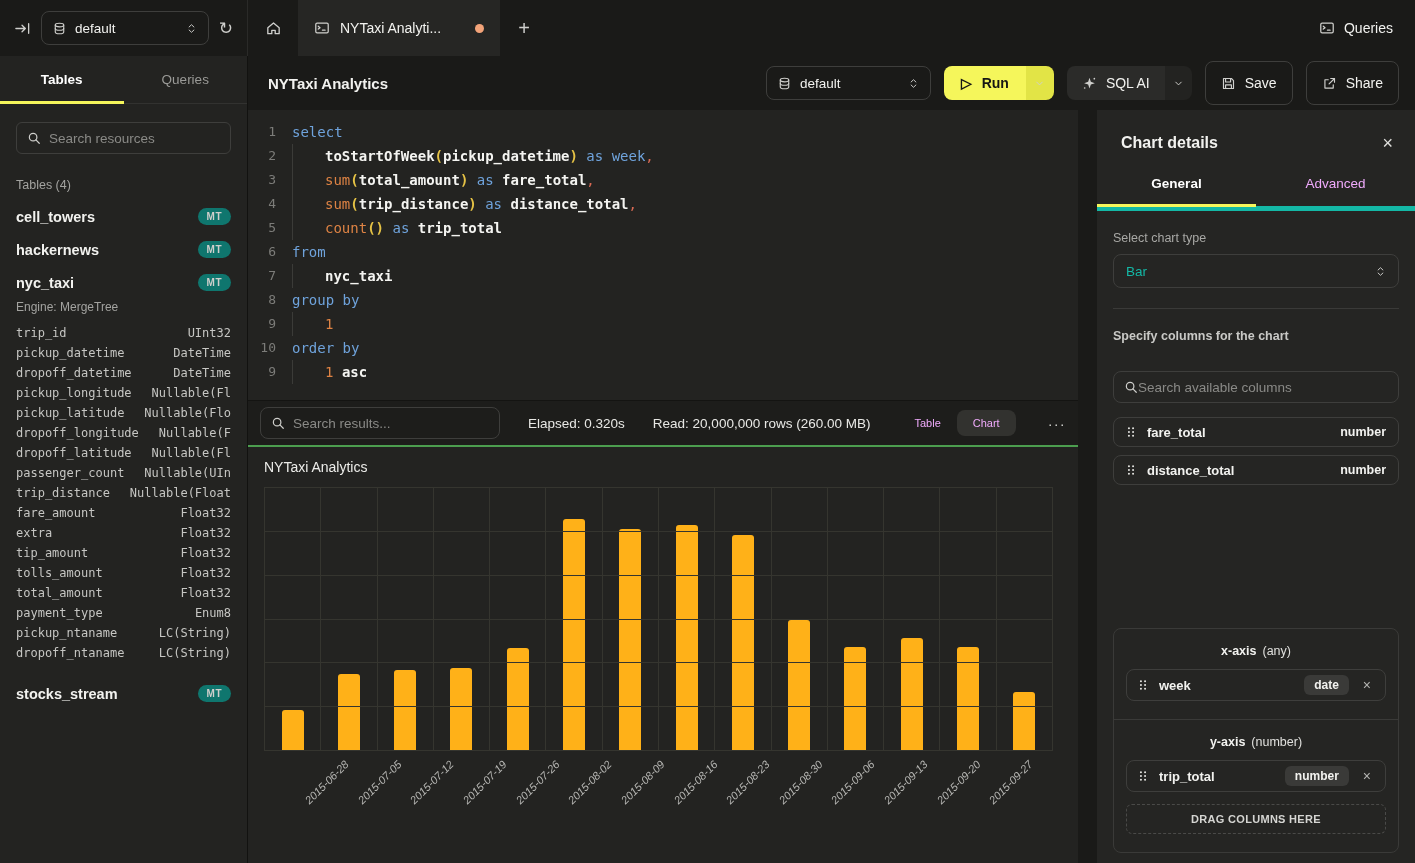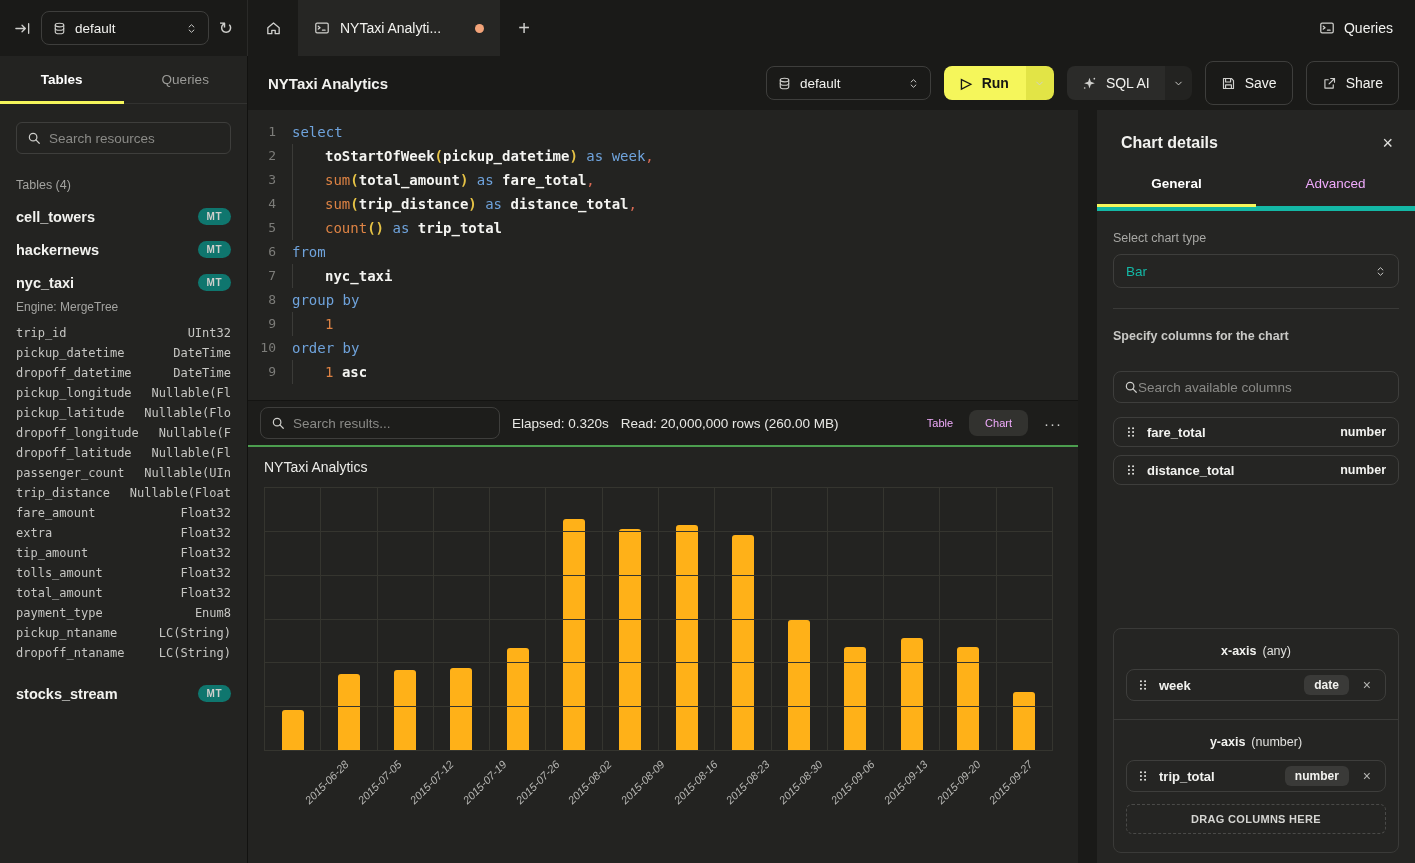--- a/index.html
+++ b/index.html
@@ -70,21 +70,21 @@
   .ln { width:28px; flex:none; text-align:right; color:#7C7C79; margin-right:16px; font-size:13px; }
   .tok-ind { display:inline-block; width:33px; height:24px; border-left:1px solid #3B3B38; }
   .tok-kw  { color:#6FA3DC; }
   .tok-fn  { color:#DE8344; }
   .tok-id  { color:#F4F4F1; font-weight:700; }
   .tok-br  { color:#E5C245; font-weight:700; }
   .tok-num { color:#DE8344; }
   .tok-pun { color:#D96A54; }
 
   
-  .results-bar { height:45px; flex:none; background:#1D1D1B; border-top:1px solid #141412; display:flex; align-items:center; gap:12px; padding:0 12px; }
+  .results-bar { height:45px; flex:none; background:#1D1D1B; border-top:1px solid #141412; display:flex; align-items:center; gap:28px; padding:0 12px; }
   .results-search { width:240px; flex:none; height:32px; border:1px solid #3E3E3C; border-radius:8px; display:flex; align-items:center; gap:8px; padding:0 10px; color:#8A8A87; }
   .stat { font-size:13.5px; color:#E8E8E5; white-space:nowrap; }
   .view-toggle { margin-left:auto; display:flex; border-radius:8px; }
   .view-btn { padding:7px 16px; font-size:11px; border-radius:8px; color:#f0abfc; cursor:pointer; }
   .view-btn.active { background:#32322F; }
   .ellipsis-btn { color:#CFCFCC; font-size:15px; letter-spacing:1px; padding:0 4px; cursor:pointer; }
 
   
   .chart-panel { flex:1; min-height:0; border-top:2px solid #4C9E4F; background:#232321; padding:12px 0 0 16px; display:flex; flex-direction:column; }
   .chart-title { font-size:14px; color:#ECECE9; margin-bottom:12px; }

